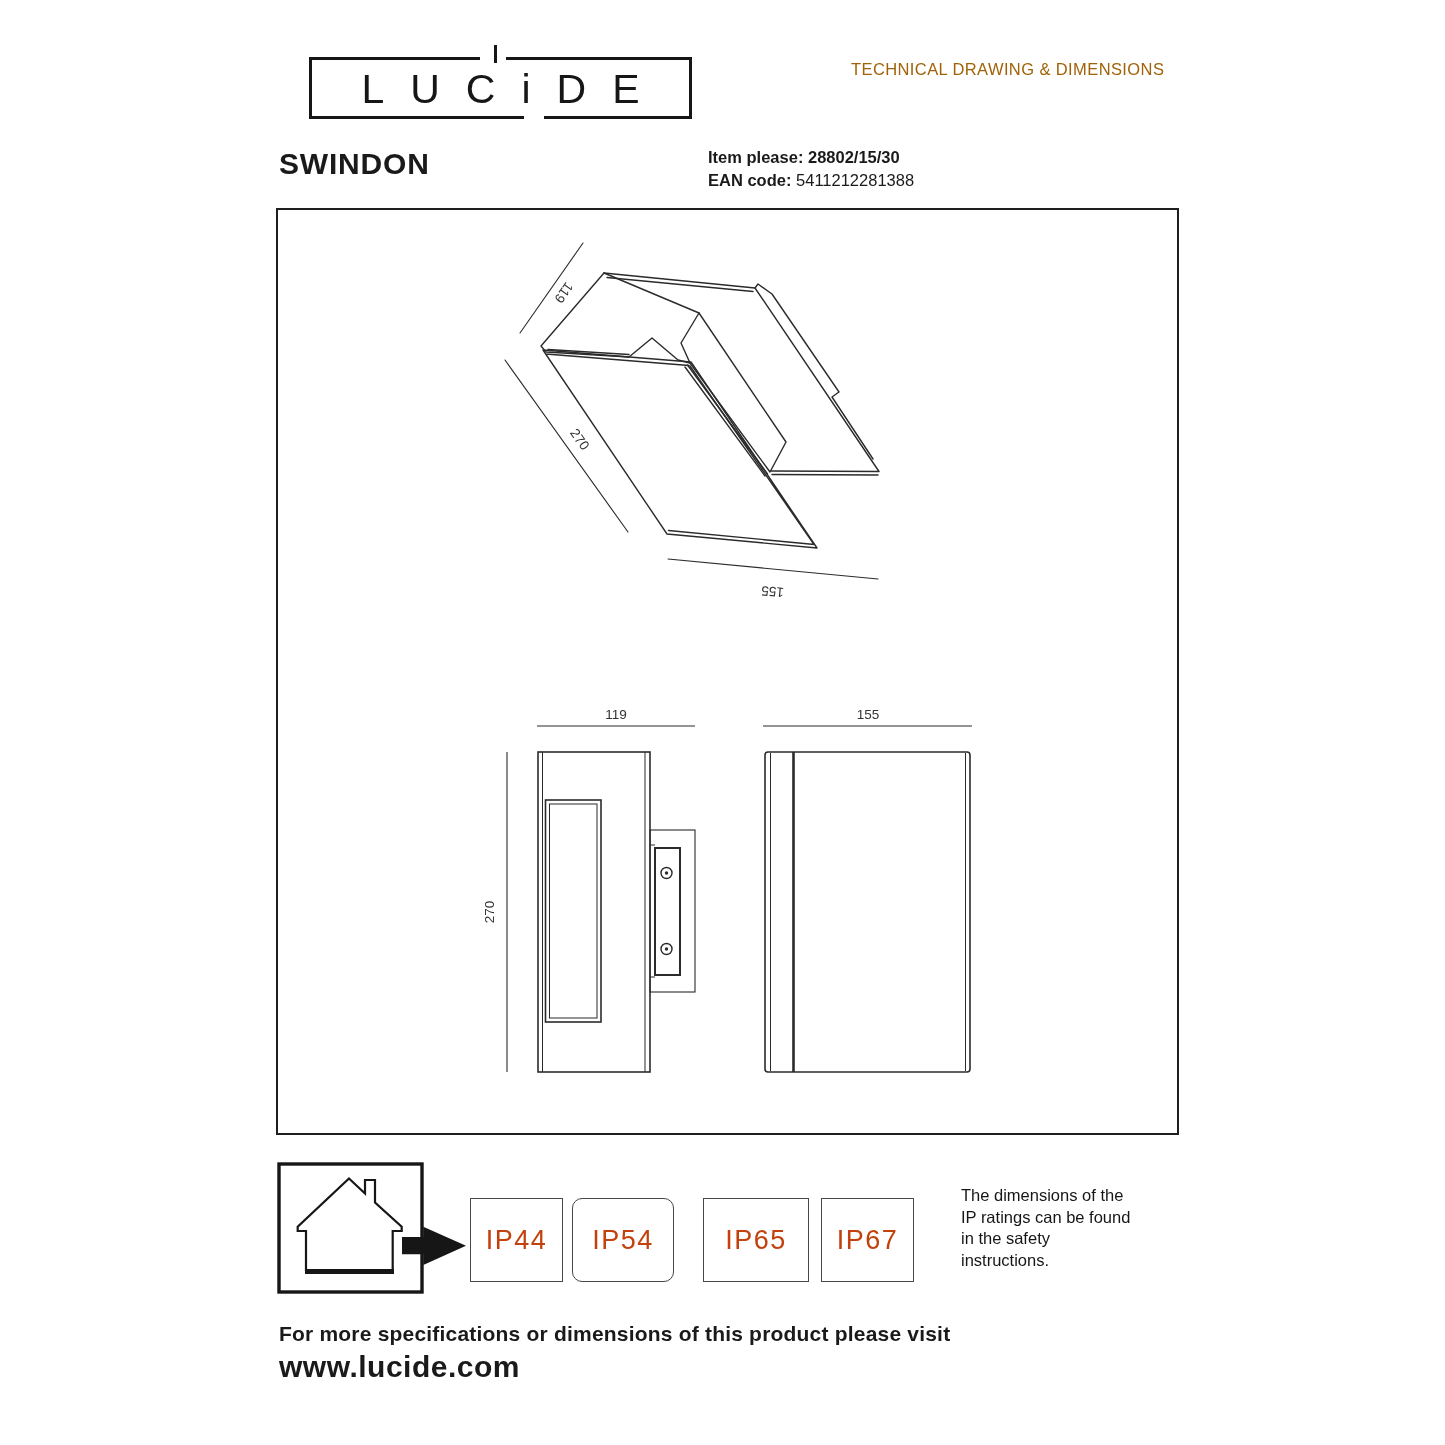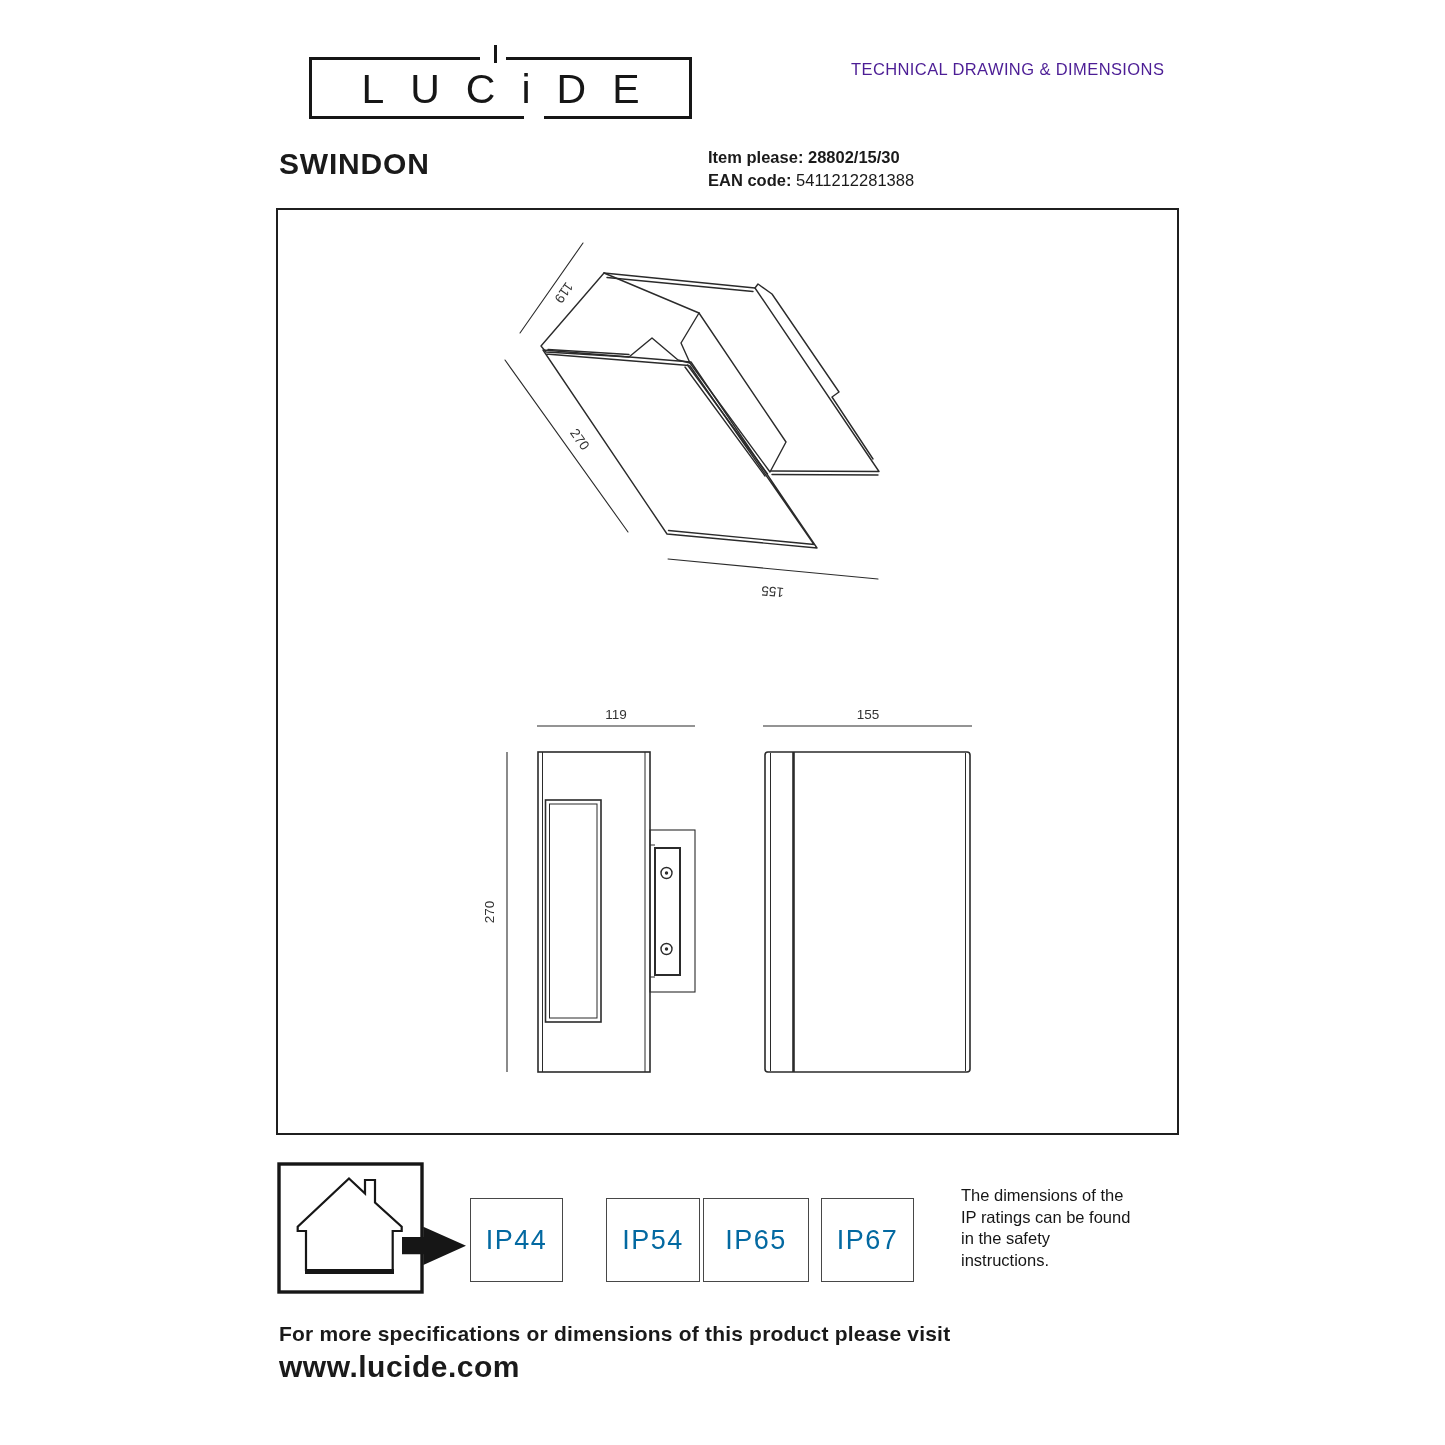--- a/index.html
+++ b/index.html
@@ -13,29 +13,29 @@
     left:277px;top:57px;width:383px;height:62px;
     border:3px solid #161616;box-sizing:border-box;margin-left:32px;
   }
   .logo-letters{
     position:absolute;left:0;top:6px;width:100%;text-align:center;
     font-size:41px;font-weight:400;letter-spacing:26px;color:#161616;
     text-indent:26px;
   }
   .logo-gap{position:absolute;background:#ffffff;}
   .logo-accent{position:absolute;background:#161616;}
-  .doc-title{left:851px;top:60px;font-size:16.5px;letter-spacing:0.4px;color:#4c1d95;}
+  .doc-title{left:851px;top:60px;font-size:16.5px;letter-spacing:0.4px;color:#a16207;}
   .product-name{left:279px;top:147px;font-size:30px;font-weight:bold;letter-spacing:0.8px;}
   .item-block{left:708px;top:146px;font-size:16.5px;line-height:23px;}
   .b{font-weight:bold;}
   
   .ip-box{
     top:1198px;height:84px;border:1.8px solid #474747;box-sizing:border-box;
     display:flex;align-items:center;justify-content:center;
-    font-size:27px;letter-spacing:1.5px;color:#0369a1;font-weight:400;
+    font-size:27px;letter-spacing:1.5px;color:#c2410c;font-weight:400;
   }
   .ip-note{left:961px;top:1185px;font-size:16.5px;line-height:21.5px;color:#161616;}
   .footer-1{left:279px;top:1322px;font-size:21px;font-weight:bold;letter-spacing:0.2px;text-align:center;}
   .footer-2{left:279px;top:1350px;font-size:30px;font-weight:bold;letter-spacing:0.5px;}
   svg text{font-family:"Liberation Sans", sans-serif;}
 </style>
 </head>
 <body>
 
 <div class="page">
@@ -119,21 +119,21 @@
       <rect x="279" y="1164" width="143" height="128" fill="none" stroke="#161616" stroke-width="3.4"></rect>
       <path d="M349,1178.5 L365,1193.5 L365,1180 L375,1180 L375,1202.5 L401.7,1226.7 L401.7,1231 L392.7,1231 L392.7,1270 L306,1270 L306,1231 L297.7,1231 L297.7,1226.7 Z" fill="none" stroke="#161616" stroke-width="2.2" stroke-linejoin="miter"></path>
       <line x1="305" y1="1271.5" x2="394" y2="1271.5" stroke="#161616" stroke-width="5"></line>
       <path d="M402,1237 L423.3,1237 L423.3,1226.7 L466,1245.7 L423.3,1265 L423.3,1254.3 L402,1254.3 Z" fill="#161616" stroke="none"></path>
     </g>
   </svg>
 
   <div class="abs ip-box" style="left:470px;width:93px;">
     <span>IP44</span>
   </div>
-  <div class="abs ip-box" style="left:606px;width:94px;">
+  <div class="abs ip-box" style="left:572px;width:102px;border-radius:10px;">
     <span>IP54</span>
   </div>
   <div class="abs ip-box" style="left:703px;width:106px;">
     <span>IP65</span>
   </div>
   <div class="abs ip-box" style="left:821px;width:93px;text-align:center;">
     <span>IP67</span>
   </div>
 
   <div class="abs ip-note">

